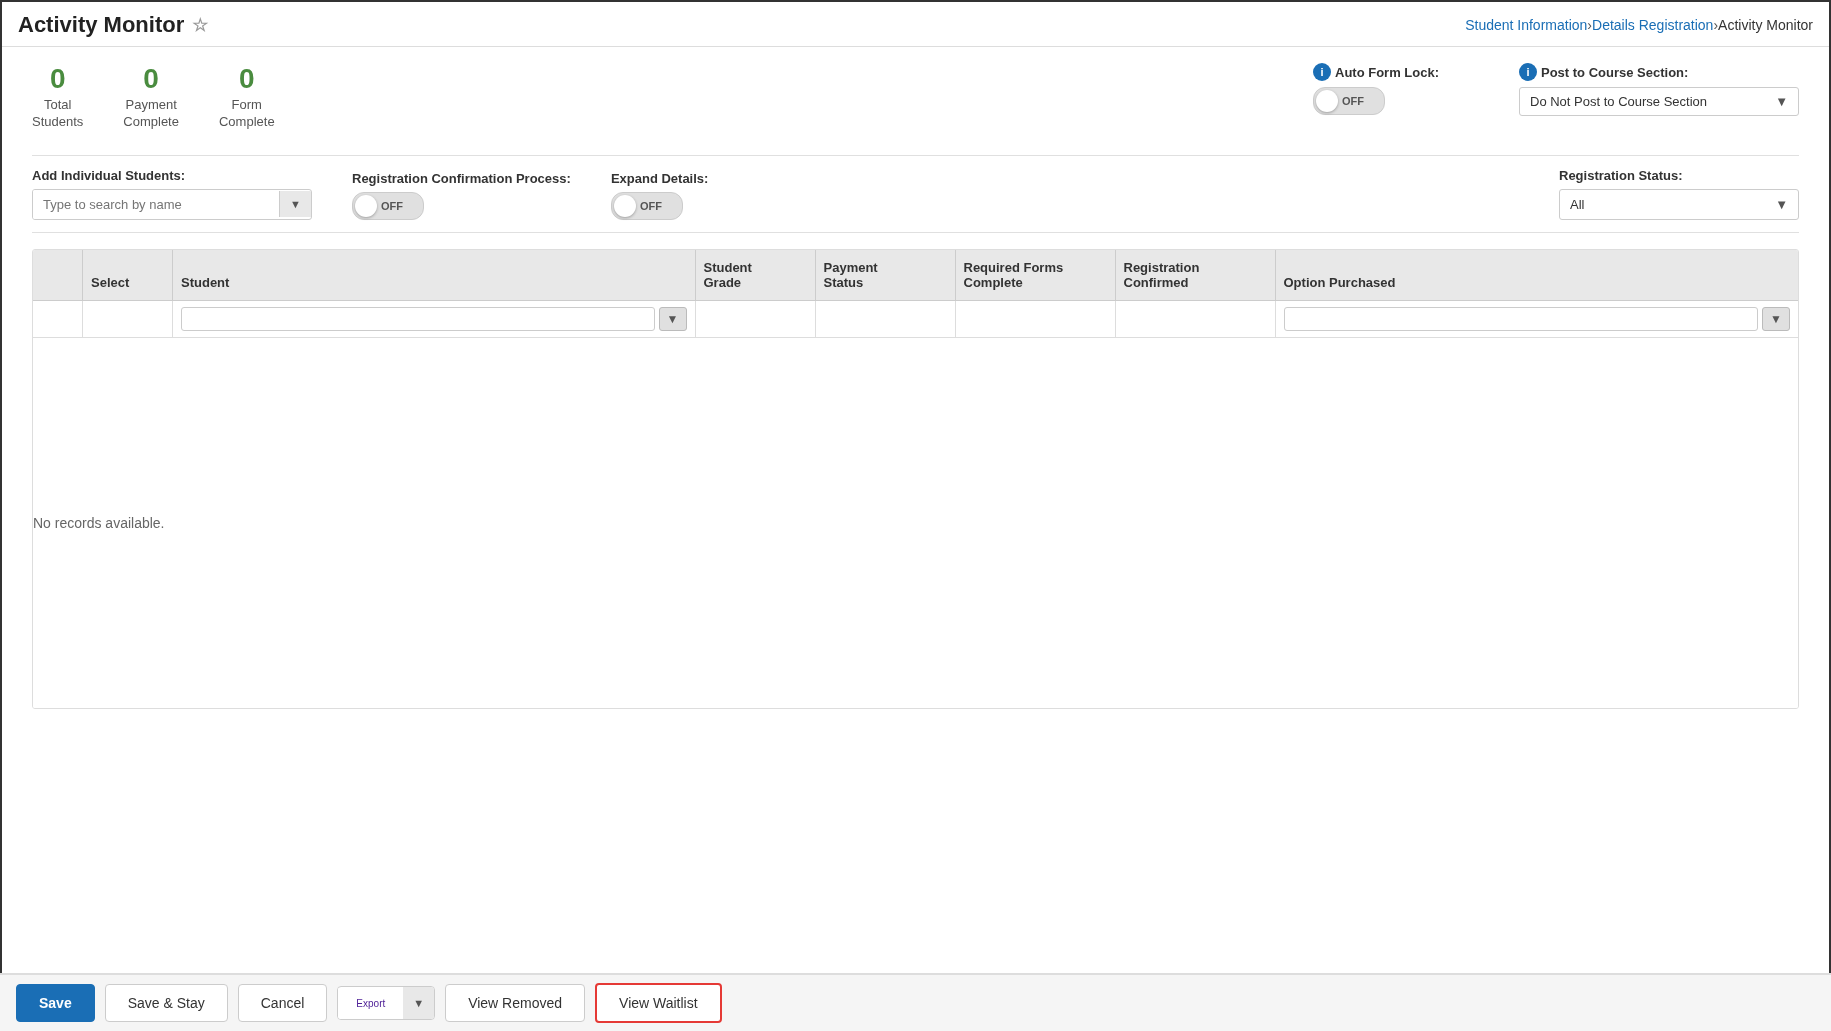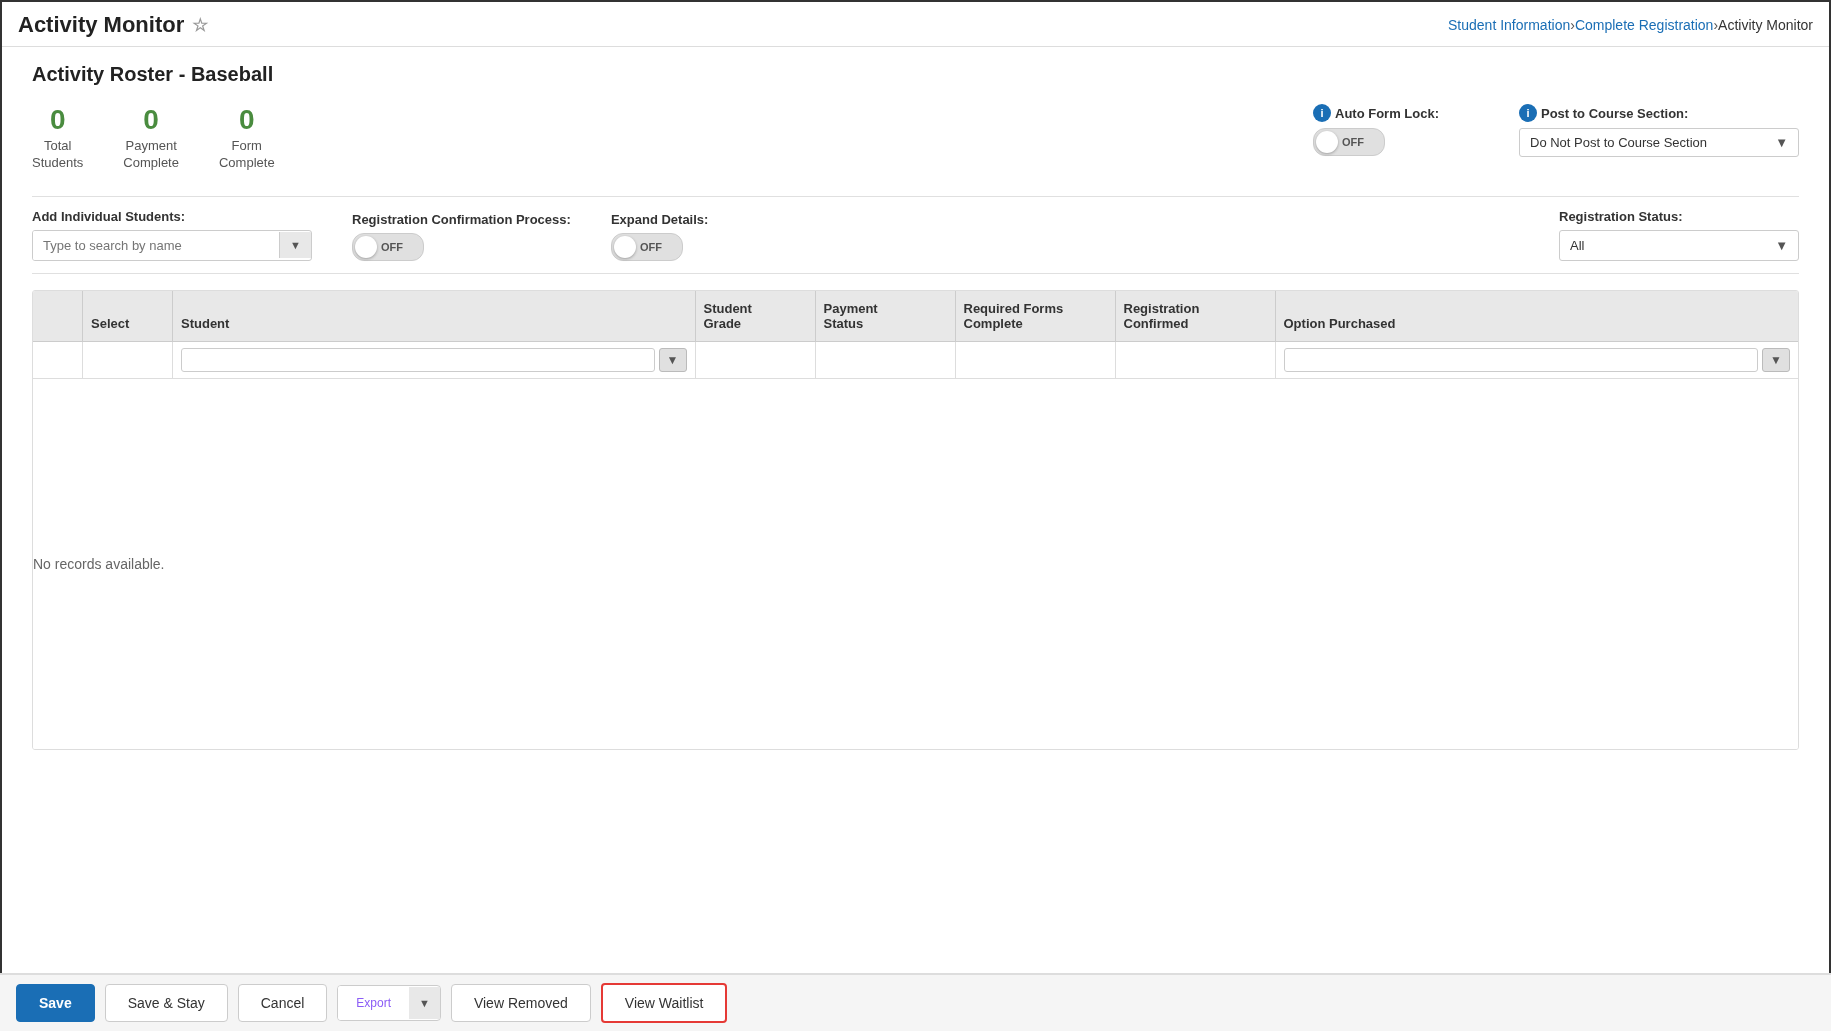--- a/index.html
+++ b/index.html
@@ -338,22 +338,22 @@
       overflow: hidden;
       border: 1px solid #ccc;
       border-radius: 4px;
       background: #fff;
     }
     .btn-export-main {
       padding: 10px 18px;
       background: #fff;
       border: none;
       cursor: pointer;
-      font-size: 12px;
-      color: #8b5cf6;
+      font-size: 10px;
+      color: #4c1d95;
     }
     .btn-export-arrow {
       padding: 10px 10px;
       background: #e8e8e8;
       border-left: 1px solid #ccc;
       cursor: pointer;
       font-size: 11px;
       color: #555;
       border: none;
     }
@@ -366,29 +366,28 @@
 <body>
 
 <div class="header">
   <div class="header-title">
     <span>Activity Monitor</span>
     <span class="star-icon">☆</span>
   </div>
   <div class="breadcrumb">
     <a>Student Information</a>
     <span class="sep">›</span>
-    <a>Complete Registration</a>
+    <a>Details Registration</a>
     <span class="sep">›</span>
     <span class="current">Activity Monitor</span>
   </div>
 </div>
 
 <div class="main-content">
 
-  <div class="page-title">Activity Roster - Baseball</div>
 
   <div class="stats-row">
     <div class="stat-item">
       <span class="stat-number">0</span>
       <span class="stat-label">Total<br>Students</span>
     </div>
     <div class="stat-item">
       <span class="stat-number">0</span>
       <span class="stat-label">Payment<br>Complete</span>
     </div>

